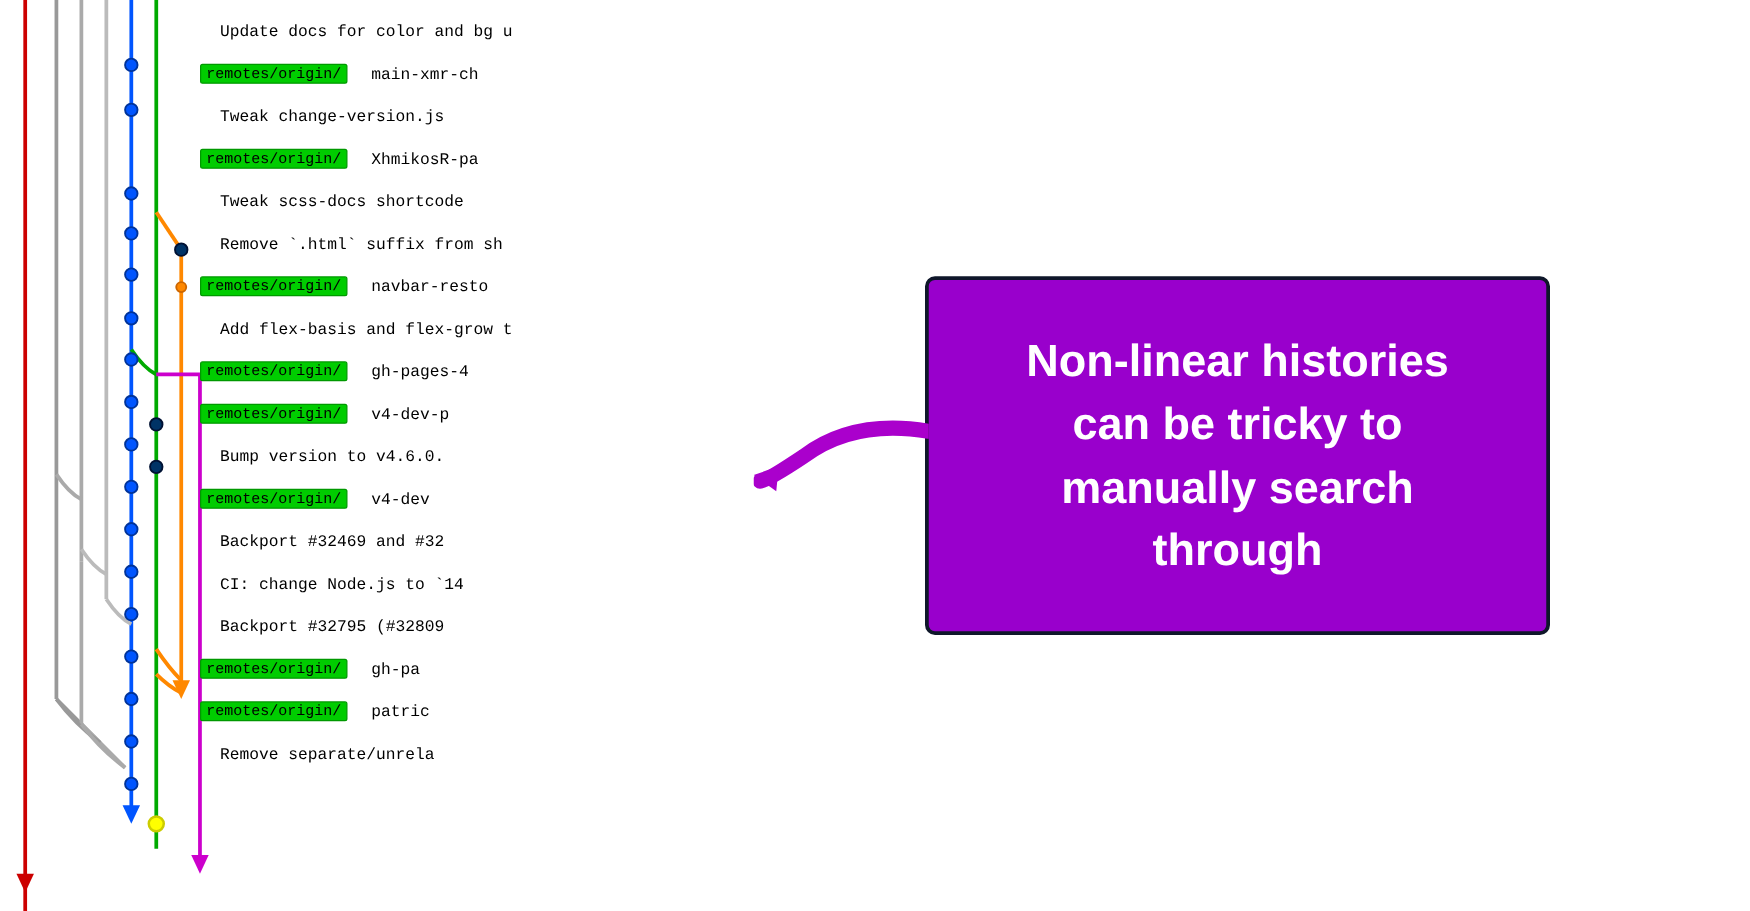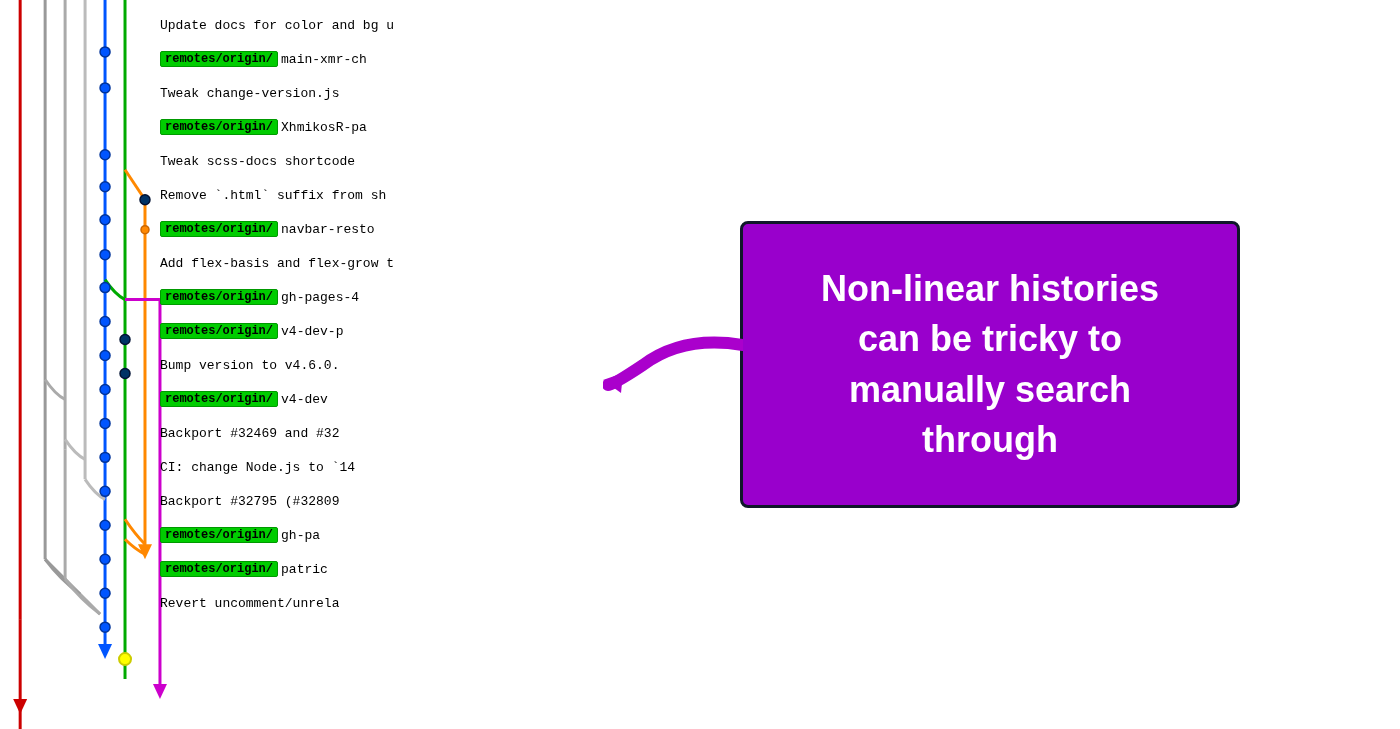--- a/index.html
+++ b/index.html
@@ -46,28 +46,29 @@
       color: #000;
       white-space: nowrap;
       overflow: hidden;
     }
 
     .commit-text {
       overflow: hidden;
       text-overflow: ellipsis;
       white-space: nowrap;
       max-width: 360px;
+      margin-left: 16px;
     }
 
     .tag {
       display: inline-block;
       padding: 0 4px;
       border-radius: 2px;
       font-size: 12px;
-      font-weight: bold;
+      font-weight: normal;
       margin-right: 3px;
       border: 1px solid;
       white-space: nowrap;
       text-align: center;
     }
 
     .tag-remote {
       background: #00cc00;
       color: #000;
       border-color: #009900;
@@ -246,21 +247,21 @@
     </div>
     <div class="commit-row">
       <span class="tag tag-remote">remotes/origin/</span>
         <span class="commit-text">gh-pa</span>
     </div>
     <div class="commit-row">
       <span class="tag tag-remote">remotes/origin/</span>
         <span class="commit-text">patric</span>
     </div>
     <div class="commit-row">
-      <span class="commit-text">Revert uncomment/unrela</span>
+      <span class="commit-text">Remove separate/unrela</span>
     </div>
     <div class="commit-row">
       
     </div>
 
   </div>
 </div>
 
 <div class="right-panel">
   <div class="info-box">

